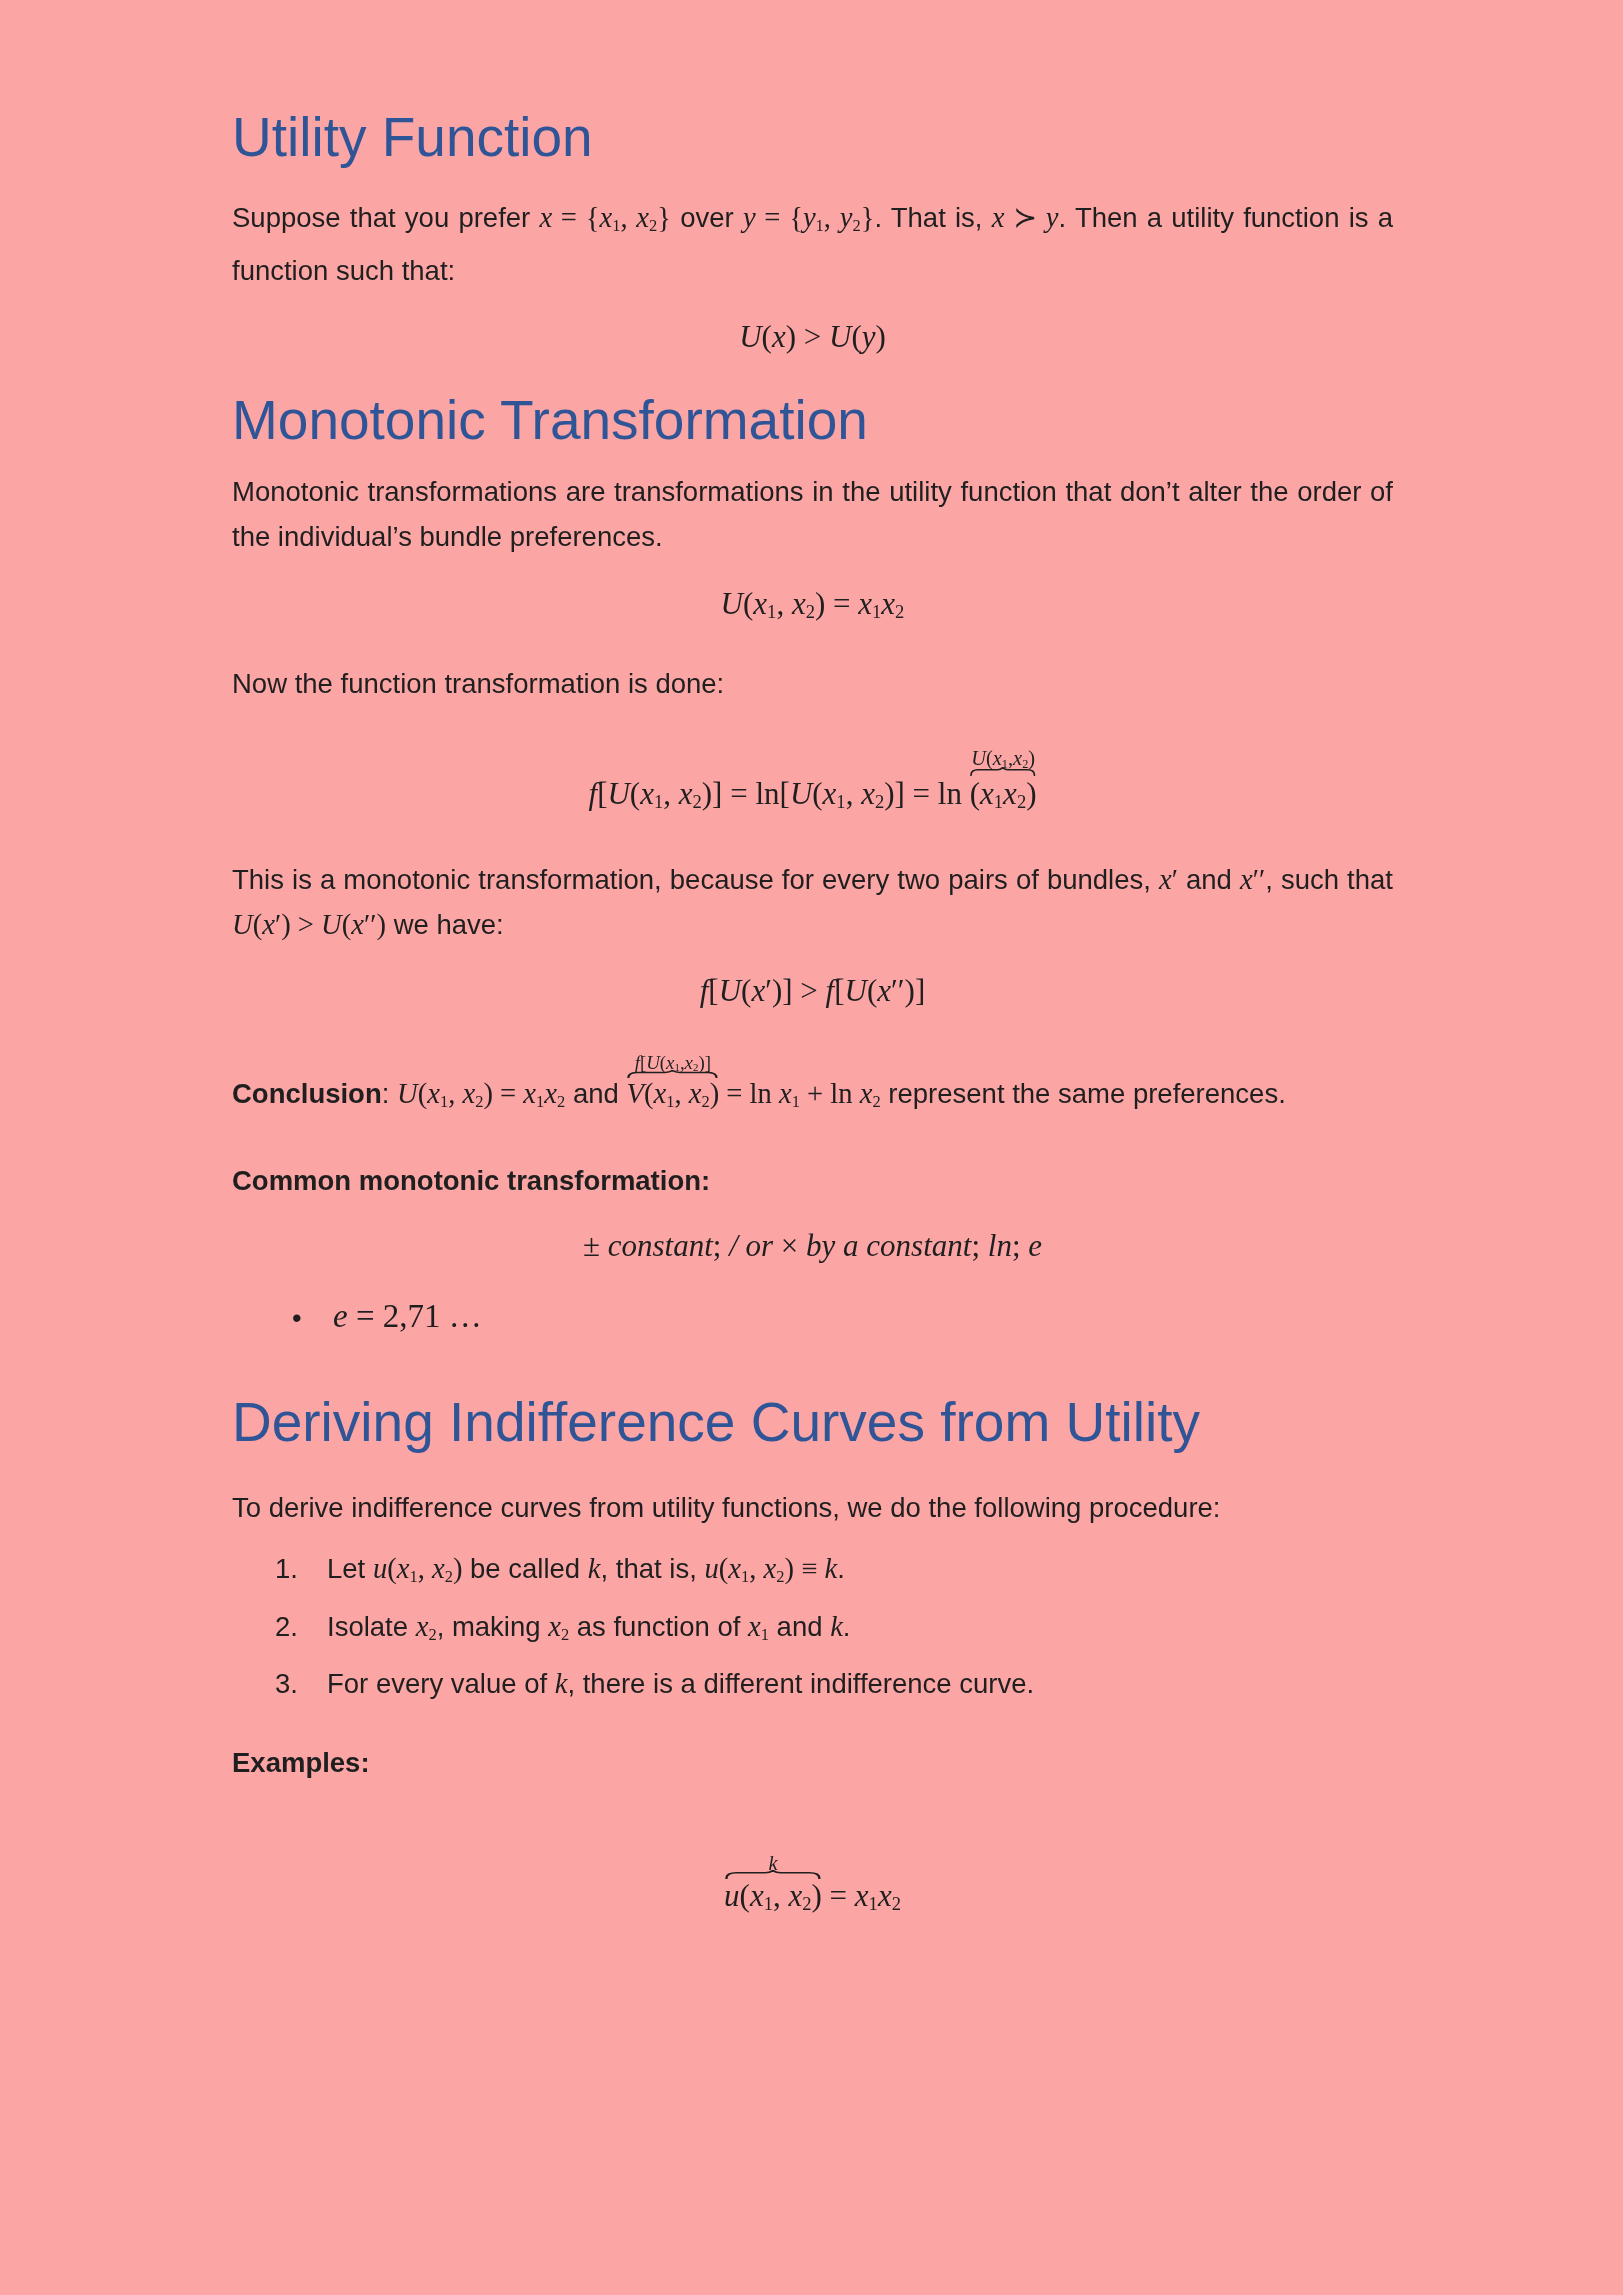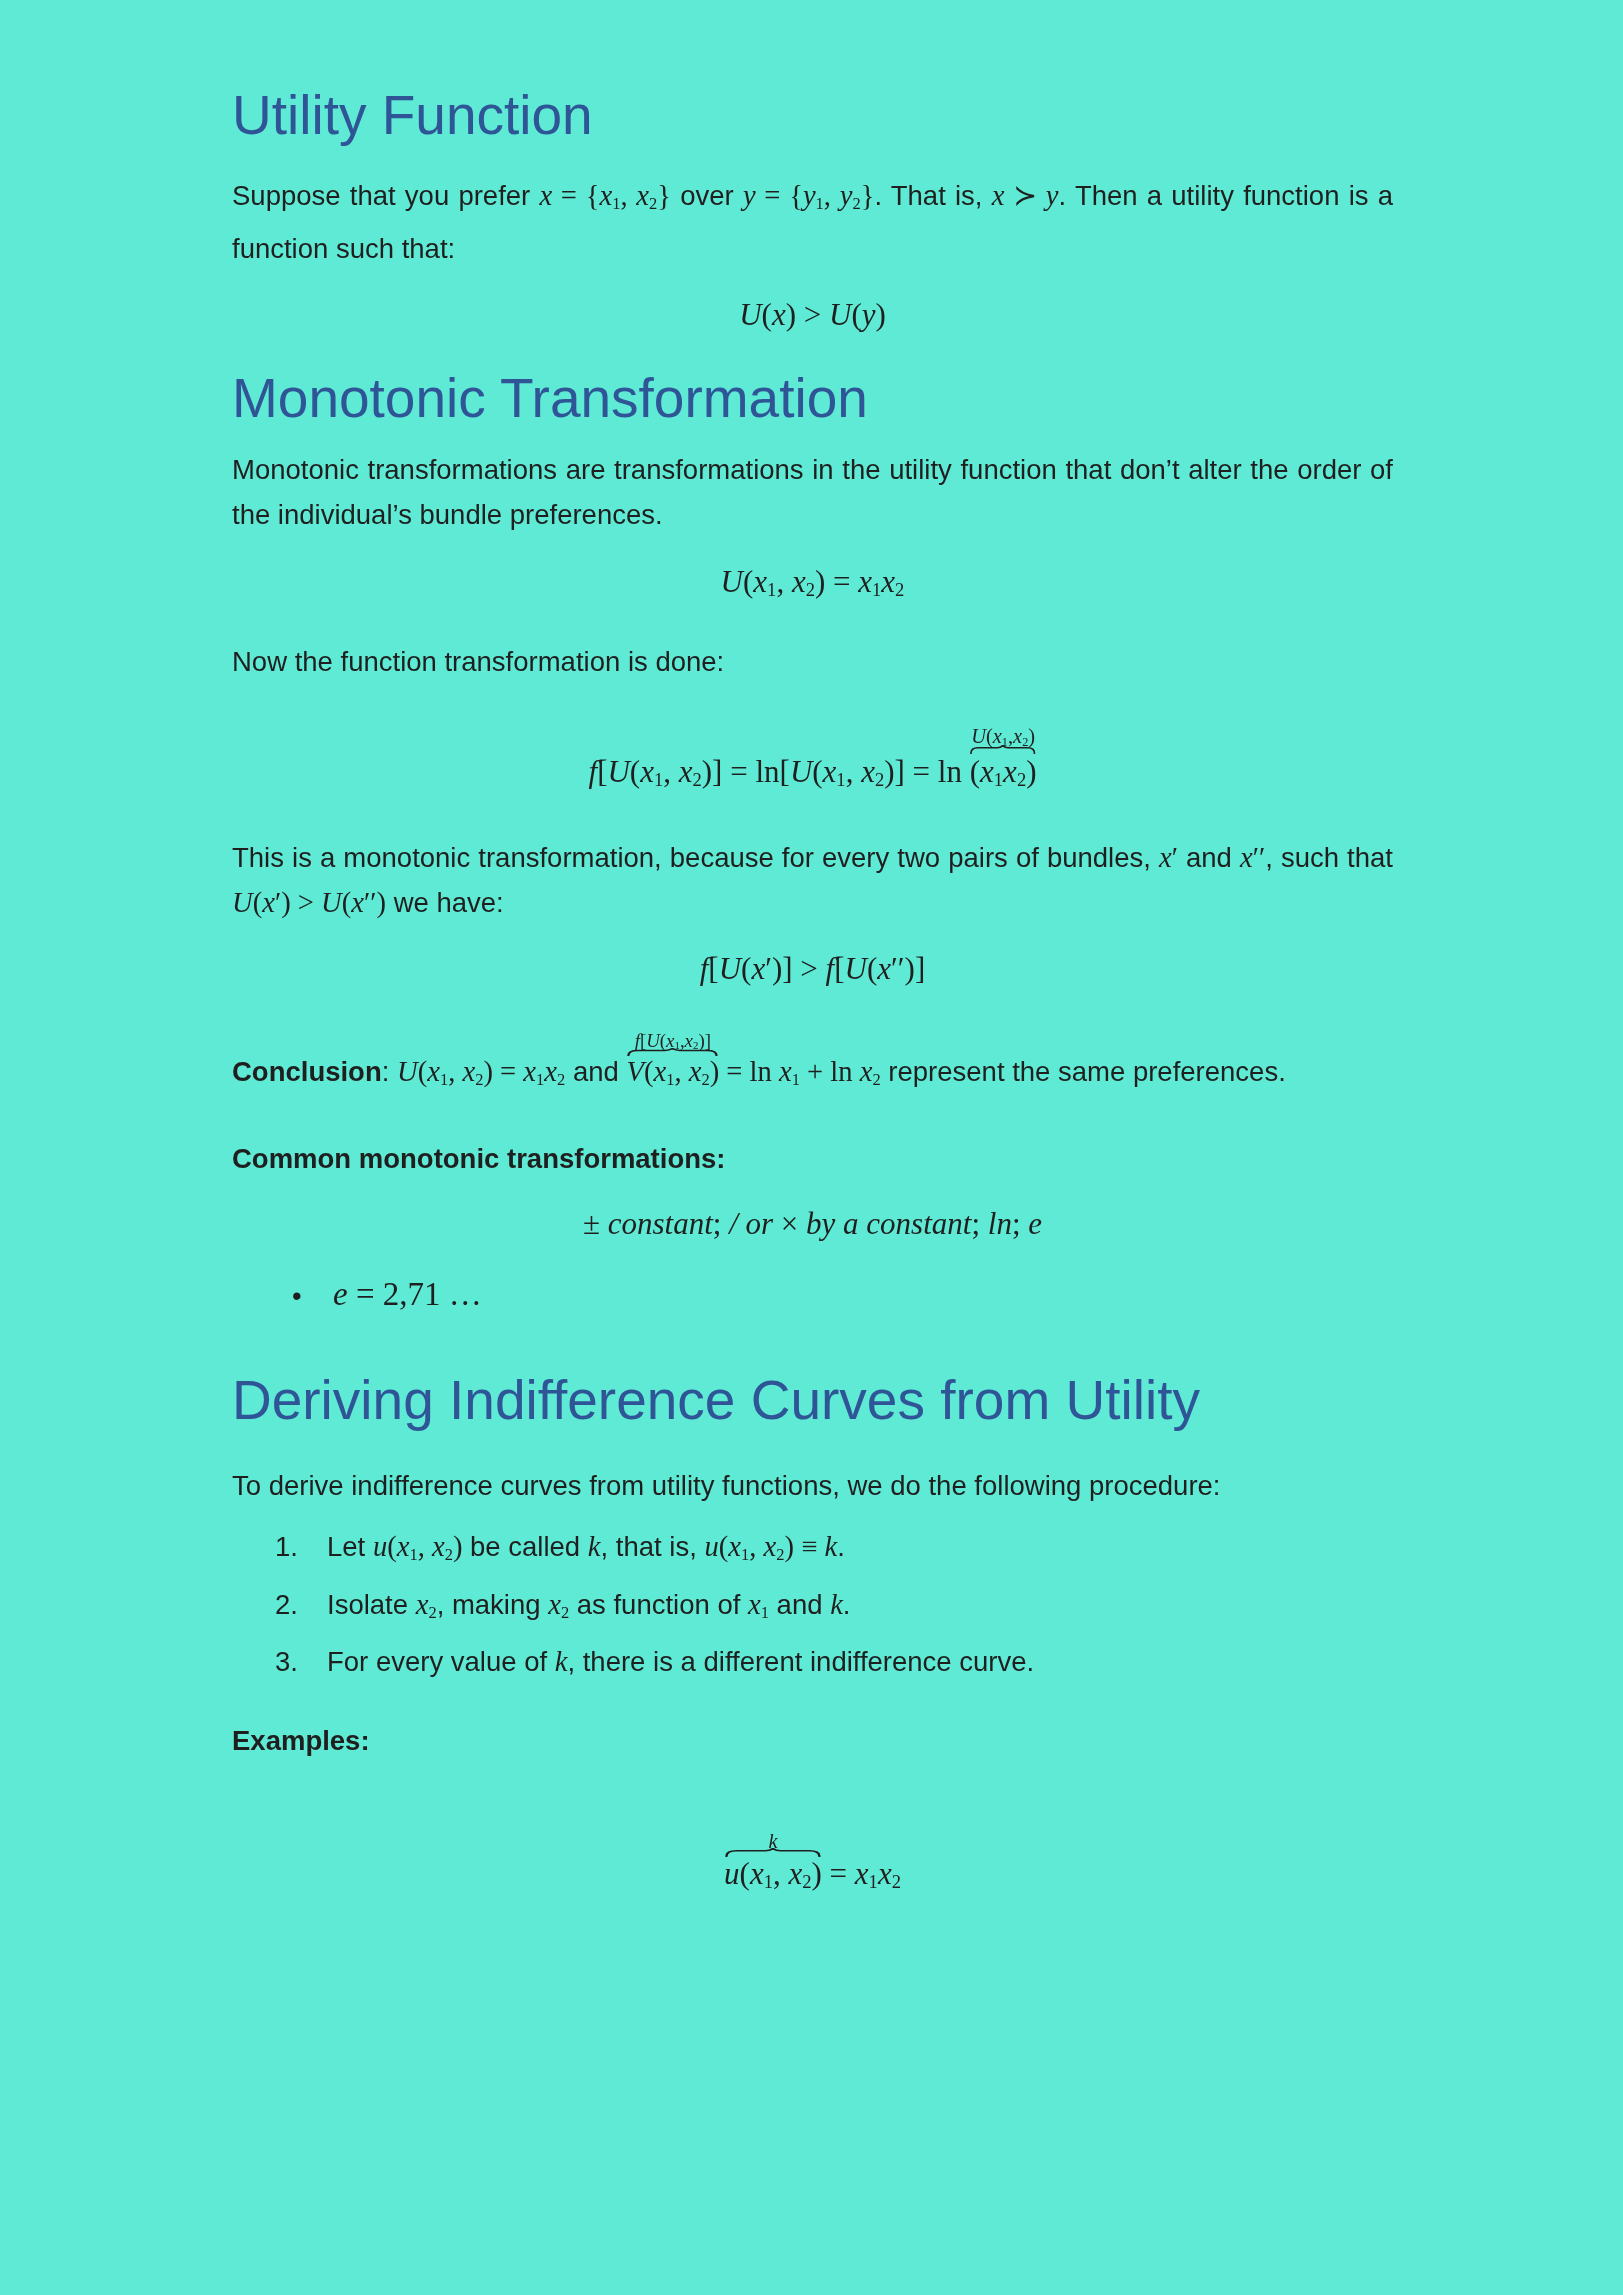--- a/index.html
+++ b/index.html
@@ -1,24 +1,24 @@
 <!DOCTYPE html>
 <html style="font-size:10.5px"><head>
 <meta charset="utf-8">
 <style>
   html,body { margin:0; padding:0; background:#ffffff; }
   body { width:1623px; height:2295px; overflow:hidden; }
   .page {
     box-sizing:border-box;
     width:1623px; height:2295px;
-    padding:87px 230px 0 232px;
+    padding:109px 230px 0 232px;
     font-family:"Liberation Sans", sans-serif;
     font-size:27.5px; line-height:45px;
     color:#1f1f1f;
-    background:#5eead4;
+    background:#fca5a5;
   }
   .h {
     font-family:"Liberation Sans", sans-serif;
     font-weight:400;
     font-size:55px; line-height:56px;
     color:#2F5597;
     margin:0; white-space:nowrap;
   }
   .body { margin:0; }
   .just { text-align:justify; }
@@ -101,21 +101,21 @@
   <p class="body just sp-p5"><span class="rt">This is a monotonic transformation, because for every two pairs of bundles, </span><span class="mi">x</span><span class="mu">′</span><span class="rt"> and </span><span class="mi">x</span><span class="mu">′′</span><span class="rt">, such that </span><span class="mi">U</span><span class="mu">(</span><span class="mi">x</span><span class="mu">′) &gt; </span><span class="mi">U</span><span class="mu">(</span><span class="mi">x</span><span class="mu">′′)</span><span class="rt"> we have:</span></p>
 
   <div class="formula sp-f4"><span class="mi">f</span><span class="mu">[</span><span class="mi">U</span><span class="mu">(</span><span class="mi">x</span><span class="mu">′)] &gt; </span><span class="mi">f</span><span class="mu">[</span><span class="mi">U</span><span class="mu">(</span><span class="mi">x</span><span class="mu">′′)]</span></div>
 
   <p class="body just sp-p6"><span class="rt rb">Conclusion</span><span class="rt">: </span><span class="mi">U</span><span class="mu">(</span><span class="mi">x</span><span class="ms">1</span><span class="mu">, </span><span class="mi">x</span><span class="ms">2</span><span class="mu">) = </span><span class="mi">x</span><span class="ms">1</span><span class="mi">x</span><span class="ms">2</span><span class="rt"> and </span><span class="br"><span class="br-lab"><span class="mi">f</span><span class="mu">[</span><span class="mi">U</span><span class="mu">(</span><span class="mi">x</span><span class="ms">1</span><span class="mu">,</span><span class="mi">x</span><span class="ms">2</span><span class="mu">)]</span></span><span class="br-svg">
           <svg viewBox="0 0 200 30" preserveAspectRatio="none">
             <path d="M3 27 C3 14 10 9 24 9 L84 9 C93 9 97 5 100 2 C103 5 107 9 116 9 L176 9 C190 9 197 14 197 27" fill="none" stroke="currentColor" stroke-width="5" stroke-linecap="round"></path>
           </svg>
         </span><span><span class="mi">V</span><span class="mu">(</span><span class="mi">x</span><span class="ms">1</span><span class="mu">, </span><span class="mi">x</span><span class="ms">2</span><span class="mu">)</span></span></span><span class="mu"> = ln </span><span class="mi">x</span><span class="ms">1</span><span class="mu"> + ln </span><span class="mi">x</span><span class="ms">2</span><span class="rt"> represent the same preferences.</span></p>
 
-  <p class="body bold sp-p7">Common monotonic transformations:</p>
+  <p class="body bold sp-p7">Common monotonic transformation:</p>
 
   <div class="formula sp-f5"><span class="mu">± </span><span class="mi">constant</span><span class="mu">; </span><span class="mi">/ or</span><span class="mu"> × </span><span class="mi">by a constant</span><span class="mu">; </span><span class="mi">ln</span><span class="mu">; </span><span class="mi">e</span></div>
 
   <div class="bullet-item sp-bullet">
     <span class="bullet-marker">•</span><span class="bullet-text formula" style="font-size:33px; text-align:left;"><span class="mi">e</span><span class="mu"> = 2,71 …</span></span>
   </div>
 
   <h1 class="h sp-h2b">Deriving Indifference Curves from Utility</h1>
 
   <p class="body sp-p8">To derive indifference curves from utility functions, we do the following procedure:</p>

